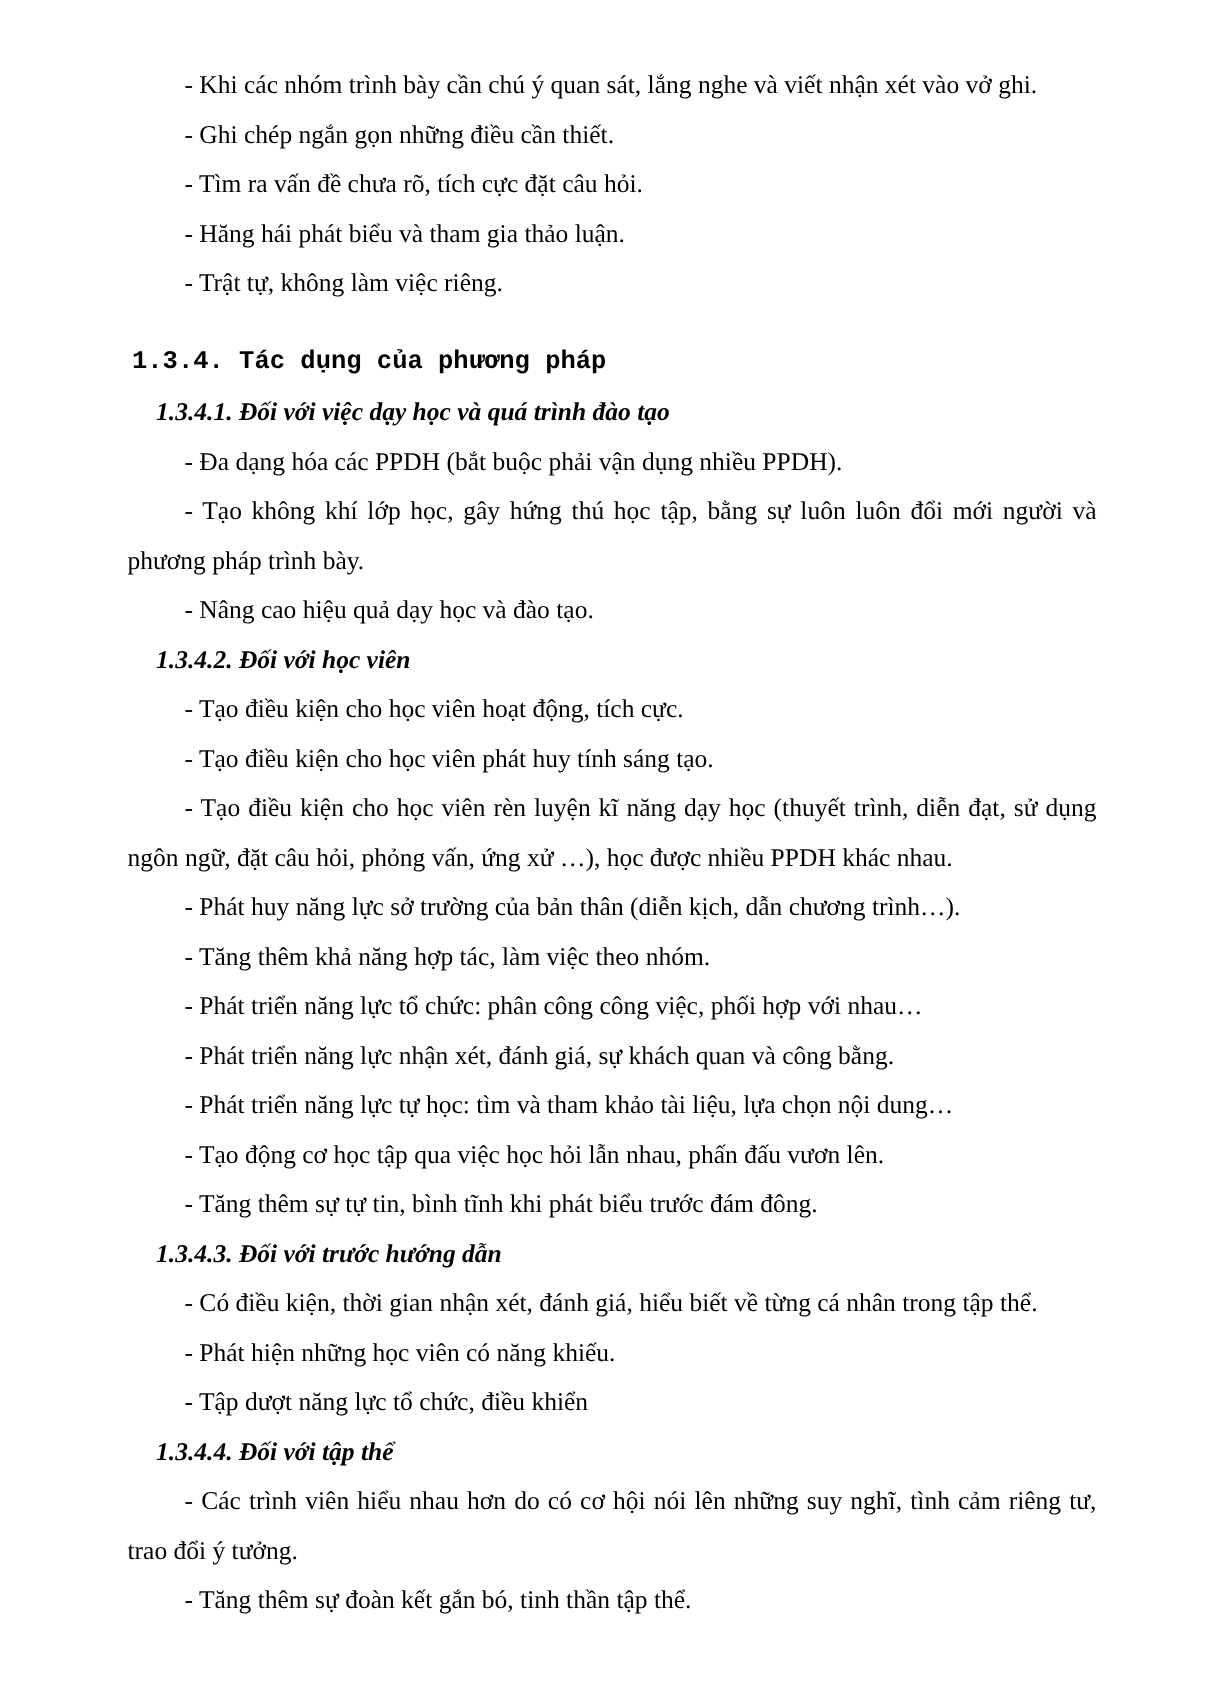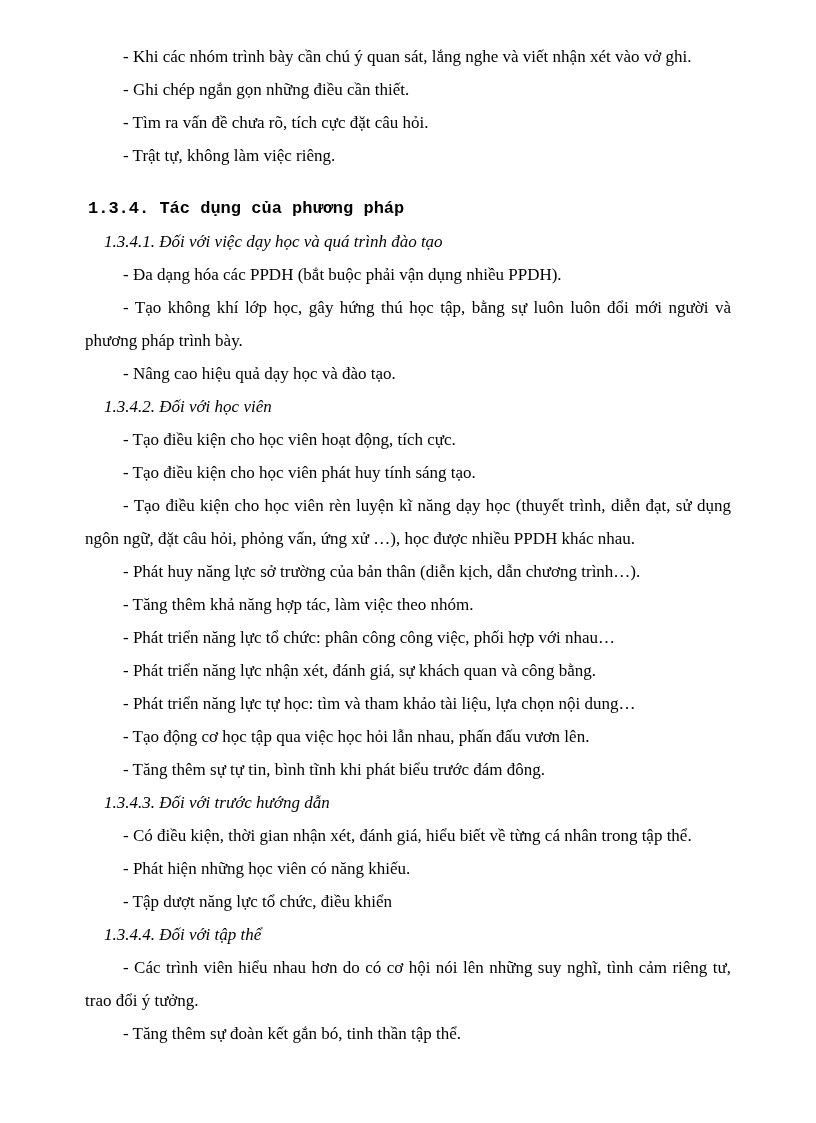--- a/index.html
+++ b/index.html
@@ -32,33 +32,34 @@
     text-indent: 38px;
   }
   .h {
     font-weight: bold;
     text-indent: 3px;
     margin-top: 20px;
     text-align: left;
     font-family: Liberation Mono, monospace;
   }
   .sh {
-    font-weight: normal;
+    font-weight: bold;
     font-style: italic;
     text-indent: 19px;
     text-align: left;
   }
 </style>
 </head>
 <body>
 
 <div class="page">
   <p class="b">- Khi các nhóm trình bày cần chú ý quan sát, lắng nghe và viết nhận xét vào vở ghi.</p>
   <p class="b">- Ghi chép ngắn gọn những điều cần thiết.</p>
   <p class="b">- Tìm ra vấn đề chưa rõ, tích cực đặt câu hỏi.</p>
+  <p class="b">- Hăng hái phát biểu và tham gia thảo luận.</p>
   <p class="b">- Trật tự, không làm việc riêng.</p>
   <p class="h">1.3.4. Tác dụng của phương pháp</p>
   <p class="sh">1.3.4.1. Đối với việc dạy học và quá trình đào tạo</p>
   <p class="b">- Đa dạng hóa các PPDH (bắt buộc phải vận dụng nhiều PPDH).</p>
   <p class="b">- Tạo không khí lớp học, gây hứng thú học tập, bằng sự luôn luôn đổi mới người và phương pháp trình bày.</p>
   <p class="b">- Nâng cao hiệu quả dạy học và đào tạo.</p>
   <p class="sh">1.3.4.2. Đối với học viên</p>
   <p class="b">- Tạo điều kiện cho học viên hoạt động, tích cực.</p>
   <p class="b">- Tạo điều kiện cho học  viên  phát huy tính sáng tạo.</p>
   <p class="b">- Tạo điều kiện cho học viên rèn luyện kĩ năng dạy học (thuyết trình, diễn đạt, sử dụng ngôn ngữ, đặt câu hỏi, phỏng vấn, ứng xử …), học được nhiều PPDH khác nhau.</p>

